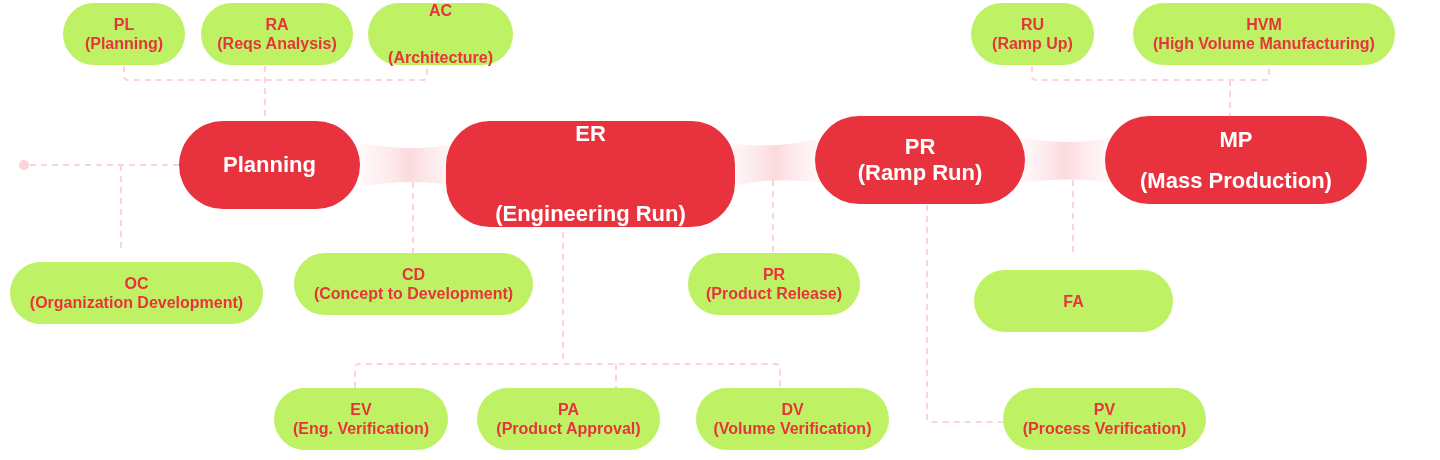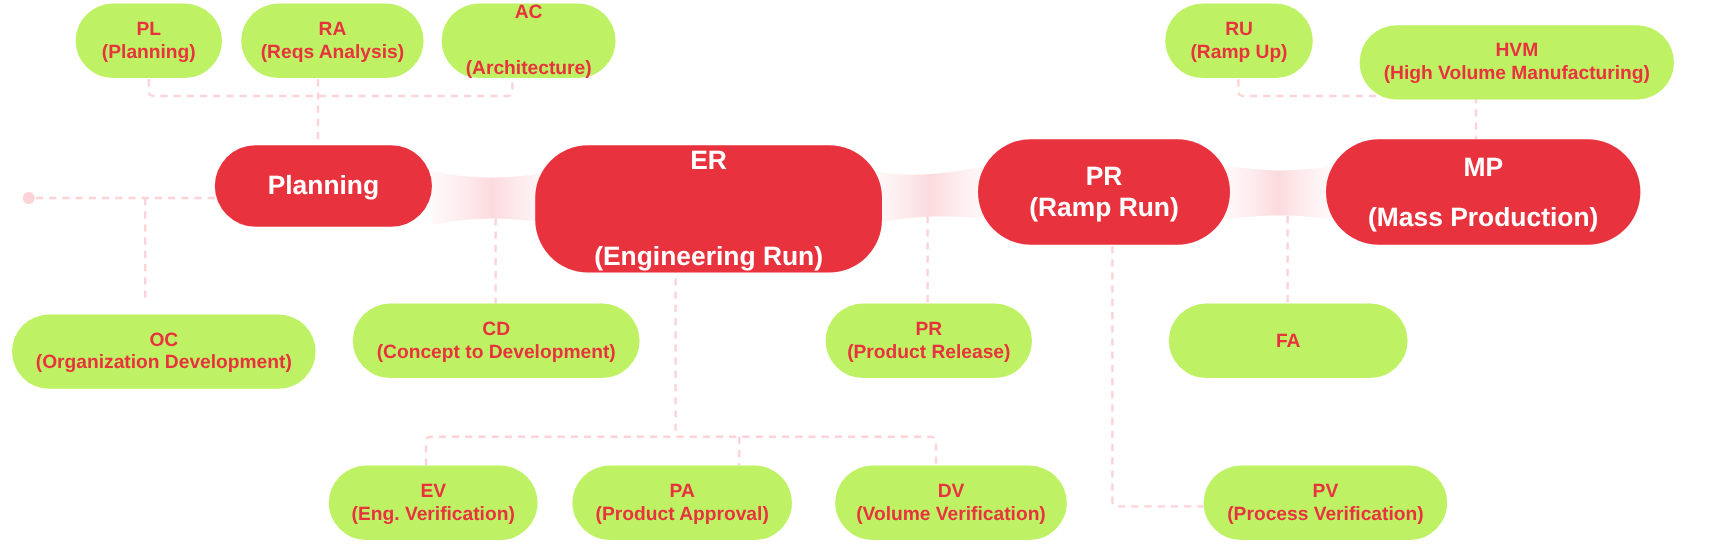--- a/index.html
+++ b/index.html
@@ -49,21 +49,21 @@
 
       <path d="M927,205 L927,418 Q927,422 931,422 L1003,422"></path>
 
       <path d="M1073,180 L1073,253"></path>
 
       <path d="M1032,66 L1032,76 Q1032,80 1036,80 L1265,80 Q1269,80 1269,76 L1269,66 M1230,80 L1230,116"></path>
     </g>
     <circle cx="24" cy="165" r="5" fill="#fcd3d7"></circle>
   </svg>
 
-  <div class="node main" style="left:179px;top:121px;width:181px;height:68px;">
+  <div class="node main" style="left:179px;top:121px;width:181px;height:88px;">
     <span class="line">Planning</span>
   </div>
   <div class="node main" style="left:446px;top:121px;width:289px;height:106px;justify-content:space-between;">
     <span class="line">ER</span>
     <span class="line">(Engineering Run)</span>
   </div>
   <div class="node main" style="left:815px;top:116px;width:210px;height:88px;">
     <span class="line">PR</span>
     <span class="line">(Ramp Run)</span>
   </div>
@@ -105,24 +105,24 @@
     <span class="line">(Volume Verification)</span>
   </div>
   <div class="node sub" style="left:688px;top:253px;width:172px;height:62px;">
     <span class="line">PR</span>
     <span class="line">(Product Release)</span>
   </div>
   <div class="node sub" style="left:1003px;top:388px;width:203px;height:62px;">
     <span class="line">PV</span>
     <span class="line">(Process Verification)</span>
   </div>
-  <div class="node sub" style="left:974px;top:253px;width:199px;height:62px;">
+  <div class="node sub" style="left:974px;top:270px;width:199px;height:62px;">
     <span class="line">FA</span>
   </div>
   <div class="node sub" style="left:971px;top:3px;width:123px;height:62px;">
     <span class="line">RU</span>
     <span class="line">(Ramp Up)</span>
   </div>
-  <div class="node sub" style="left:1133px;top:3px;width:262px;height:62px;margin-top:18px;">
+  <div class="node sub" style="left:1133px;top:3px;width:262px;height:62px;">
     <span class="line">HVM</span>
     <span class="line">(High Volume Manufacturing)</span>
   </div>
 </div>
 
 </body></html>

